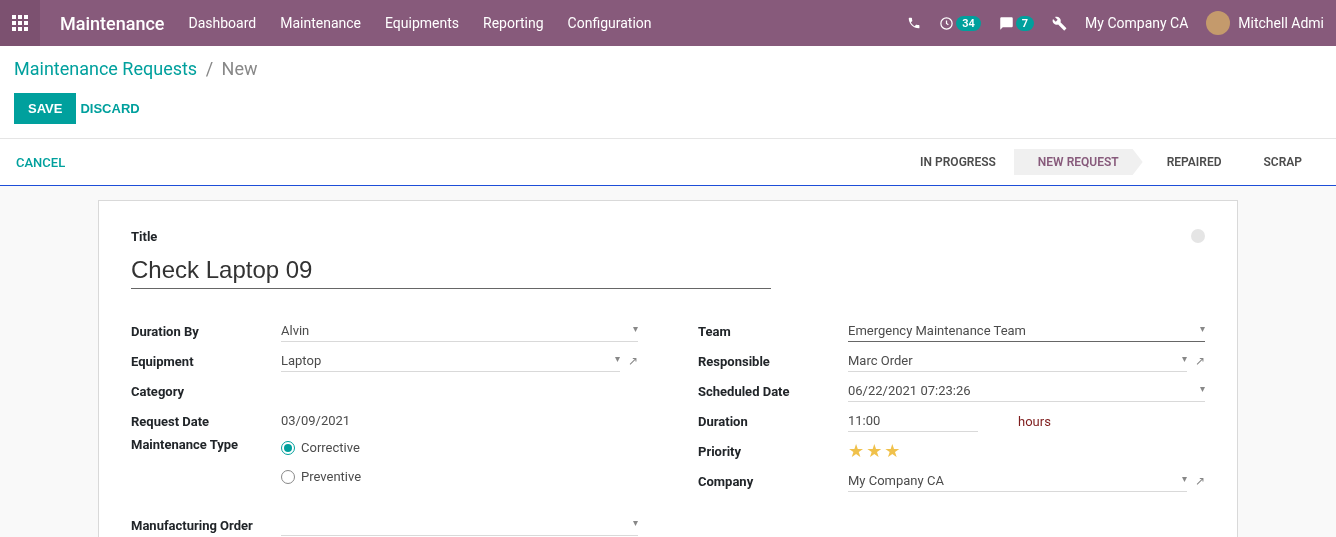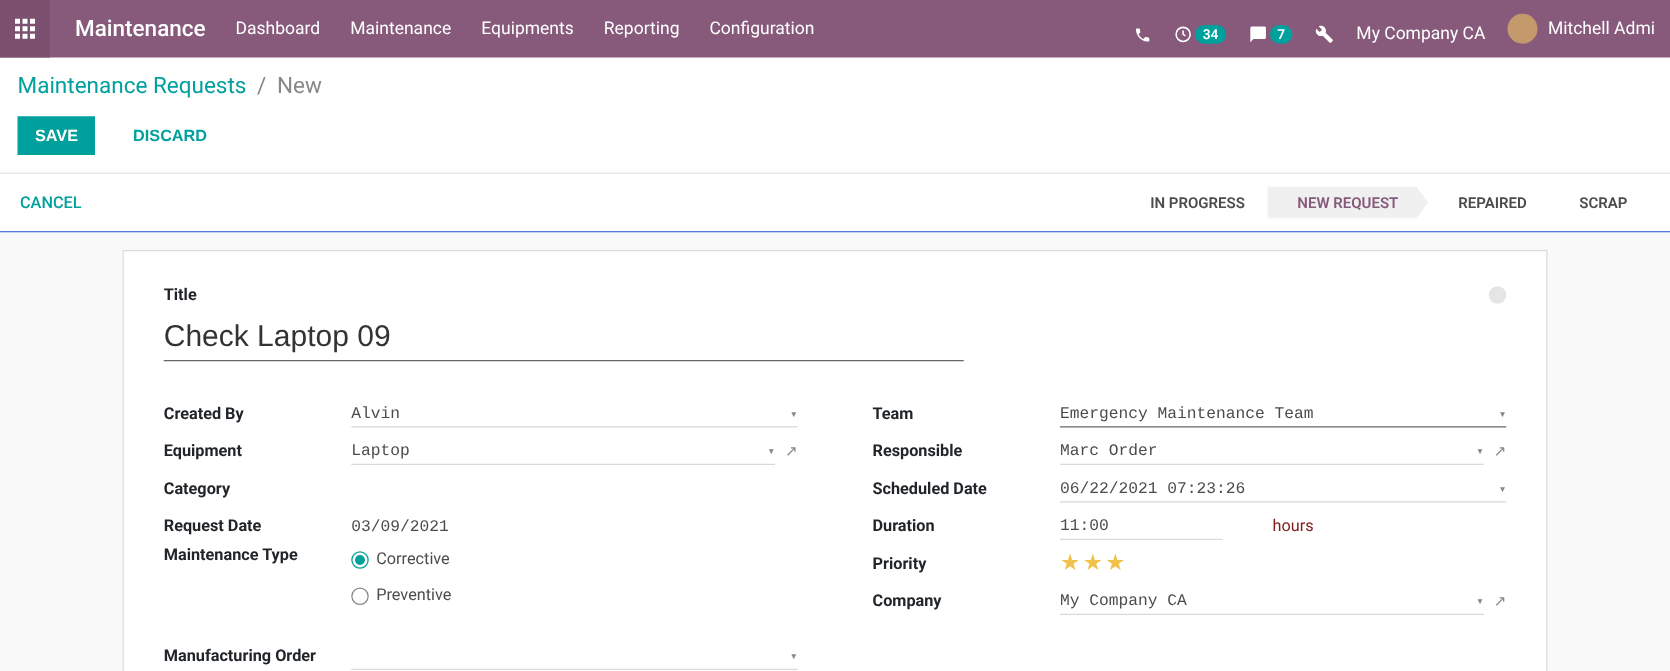--- a/index.html
+++ b/index.html
@@ -5,33 +5,33 @@
   * { box-sizing: border-box; margin: 0; padding: 0; }
   body { font-family: -apple-system, BlinkMacSystemFont, "Segoe UI", Roboto, Helvetica, Arial, sans-serif; font-size: 13px; color: #4c4c4c; background: #fff; }
   
   .topbar { background: #875a7b; height: 46px; display: flex; align-items: center; color: #fff; }
   .apps-icon { width: 40px; height: 46px; background: #7c5170; display: flex; align-items: center; justify-content: center; cursor: pointer; }
   .apps-grid { display: grid; grid-template-columns: repeat(3,4px); grid-template-rows: repeat(3,4px); gap: 2px; }
   .apps-grid span { background: #fff; width: 4px; height: 4px; }
   .brand { font-size: 18px; font-weight: 500; padding: 0 24px 0 20px; }
   .nav { display: flex; gap: 24px; }
   .nav a { color: #fff; text-decoration: none; font-size: 14px; cursor: pointer; }
-  .top-right { margin-left: auto; display: flex; align-items: flex-end; gap: 18px; padding-right: 12px; }
+  .top-right { margin-left: auto; display: flex; align-items: center; gap: 18px; padding-right: 12px; }
   .top-icon { color: #fff; font-size: 14px; position: relative; cursor: pointer; display: flex; align-items: center; }
   .badge { background: #00a09d; color: #fff; font-size: 11px; border-radius: 9px; padding: 1px 6px; margin-left: 2px; font-weight: 600; }
   .avatar { width: 24px; height: 24px; border-radius: 50%; background: #c49a6c; display: inline-block; }
   .user { display: flex; align-items: center; gap: 8px; color: #fff; font-size: 14px; cursor: pointer; }
   
   .crumb-bar { padding: 12px 14px 6px; }
   .crumb { font-size: 18px; }
   .crumb a { color: #00a09d; text-decoration: none; }
   .crumb .sep { color: #888; margin: 0 4px; }
   .crumb .current { color: #888; }
   
-  .actions { padding: 8px 14px 14px; display: flex; gap: 30px; align-items: center; }
+  .actions { padding: 8px 14px 14px; display: flex; gap: 4px; align-items: center; }
   .btn-save { background: #00a09d; color: #fff; border: none; padding: 8px 14px; font-size: 13px; font-weight: 600; cursor: pointer; }
   .btn-discard { color: #00a09d; border: none; background: none; font-size: 13px; font-weight: 600; cursor: pointer; }
   
   .divider { border-top: 1px solid #e5e5e5; }
   
   .status-row { display: flex; align-items: center; padding: 10px 16px; border-bottom: 1px solid #1d4ed8; }
   .cancel-link { color: #00a09d; font-weight: 500; font-size: 13px; cursor: pointer; }
   .stage-bar { margin-left: auto; display: flex; }
   .stage { position: relative; padding: 6px 18px 6px 24px; font-size: 12px; font-weight: 600; color: #4c4c4c; cursor: pointer; }
   .stage::after { content: ""; position: absolute; right: -8px; top: 0; bottom: 0; width: 16px; background: inherit; border-right: 1px solid #ddd; transform: skewX(25deg); transform-origin: bottom; display: none;}
@@ -43,21 +43,21 @@
   
   .title-label { font-weight: 700; font-size: 13px; color: #212529; }
   .title-input { font-size: 24px; color: #333; border: none; border-bottom: 1px solid #666; width: 640px; padding: 8px 0 4px; outline: none; display: block; margin-top: 4px; }
   
   .kanban-dot { position: absolute; top: 28px; right: 32px; width: 14px; height: 14px; border-radius: 50%; background: #e5e5e5; cursor: pointer; }
   
   .cols { display: flex; gap: 60px; margin-top: 28px; }
   .col { flex: 1; }
   .frow { display: flex; align-items: center; min-height: 28px; margin-bottom: 2px; }
   .flabel { width: 150px; font-weight: 700; font-size: 13px; color: #212529; }
-  .fval { flex: 1; border-bottom: 1px solid #d9d9d9; padding: 3px 0; display: flex; align-items: flex-end; font-size: 13px; color: #4c4c4c; min-height: 22px; font-family: Liberation Mono, monospace; }
+  .fval { flex: 1; border-bottom: 1px solid #d9d9d9; padding: 3px 0; display: flex; align-items: flex-start; font-size: 13px; color: #4c4c4c; min-height: 22px; }
   .fval.noborder { border-bottom: none; }
   .fval .caret { margin-left: auto; font-size: 10px; color: #888; cursor: pointer; }
   .ext-outside { margin-left: 8px; font-size: 12px; color: #888; cursor: pointer; }
   .radio-row { display: flex; align-items: center; gap: 6px; padding: 3px 0; }
   .radio-dot { width: 14px; height: 14px; border: 1px solid #888; border-radius: 50%; display: inline-flex; align-items: center; justify-content: center; cursor: pointer; }
   .radio-dot.checked::after { content: ""; width: 8px; height: 8px; border-radius: 50%; background: #00a09d; }
   .radio-dot.checked { border-color: #00a09d;}
   .stars { display: flex; gap: 2px; padding: 2px 0; }
   .star { font-size: 18px; cursor: pointer; color: #ccc; line-height: 1; }
   .star.on { color: #f0c14b; }
@@ -148,21 +148,21 @@
 <div class="form-wrap">
   <div class="form-card">
     <div class="kanban-dot"></div>
     <div class="title-label">Title</div>
     <input class="title-input" value="Check Laptop 09" style="">
 
     <div class="cols">
 
       <div class="col">
         <div class="frow">
-          <div class="flabel">Created By</div>
+          <div class="flabel">Duration By</div>
           <div class="fval">
             <span>Alvin</span>
             <span class="caret">▾</span>
           </div>
         </div>
         <div class="frow">
           <div class="flabel">Equipment</div>
           <div class="fval">
             <span>Laptop</span>
             <span class="caret">▾</span>

